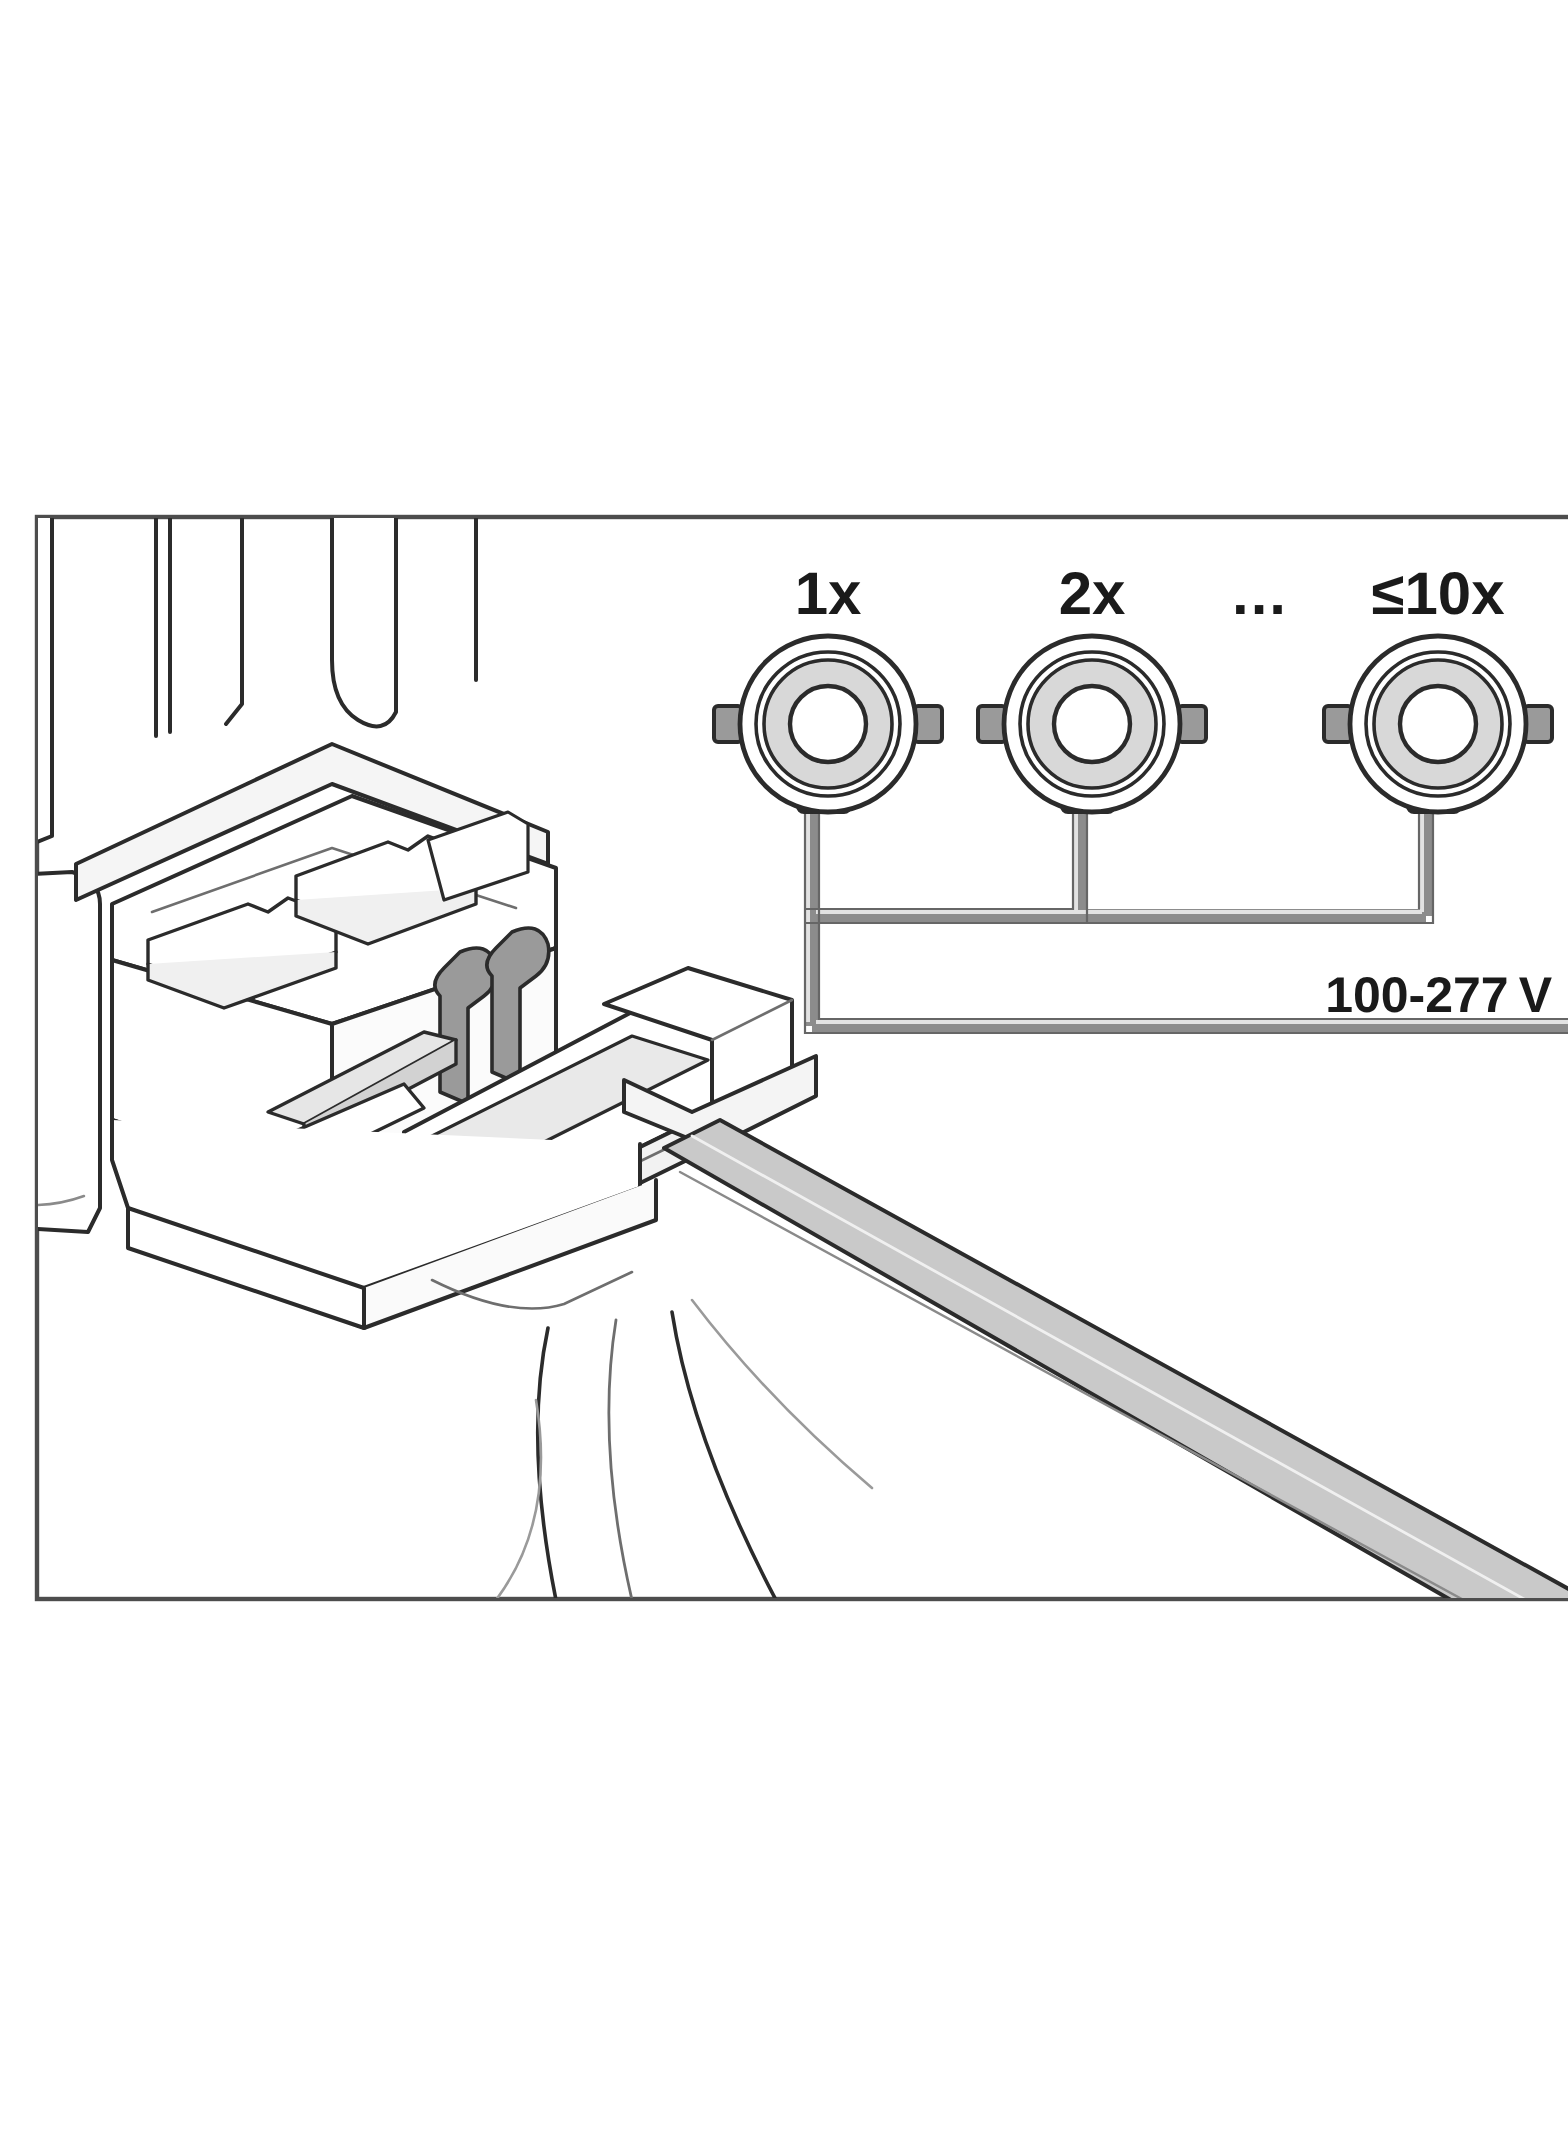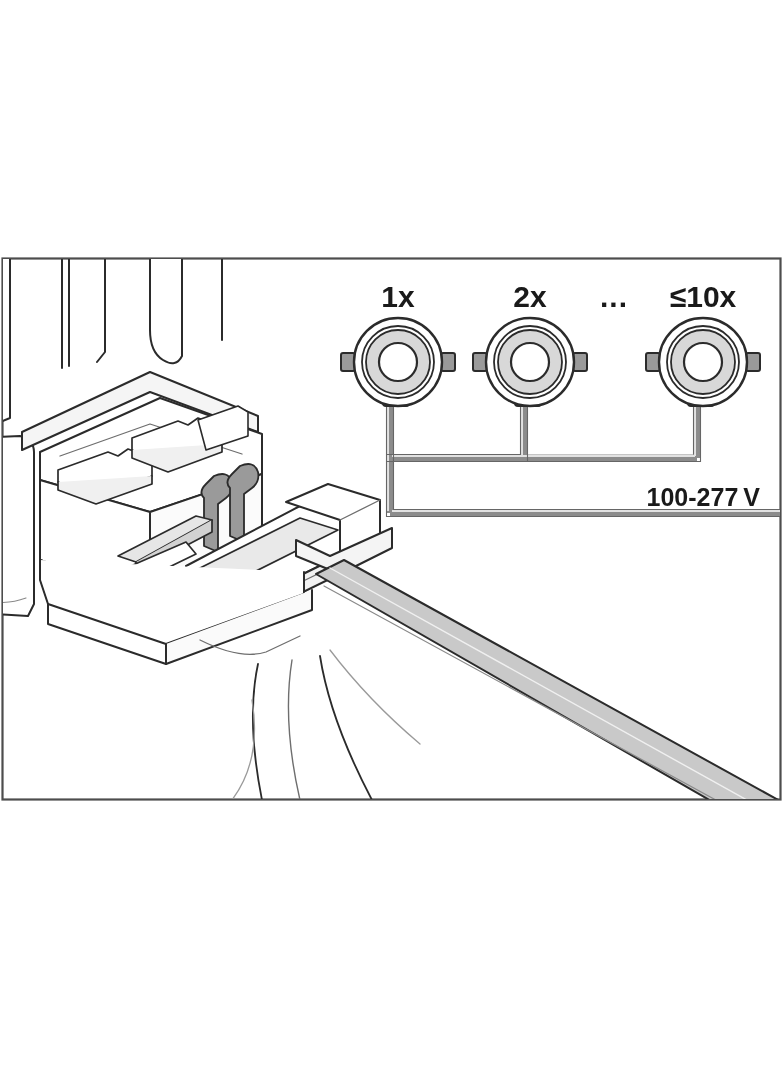--- a/index.html
+++ b/index.html
@@ -9,21 +9,21 @@
   }
   body {
     width: 784px;
     height: 1066px;
     font-family: "Liberation Sans", sans-serif;
     position: relative;
     overflow: hidden;
   }
   #figure-root {
     position: absolute;
-    left: 0;
+    left: 16px;
     top: 0;
     width: 697px;
     height: 1066px;
   }
   #figure-svg {
     display: block;
     width: 784px;
     height: 1066px;
   }
   .lbl {

